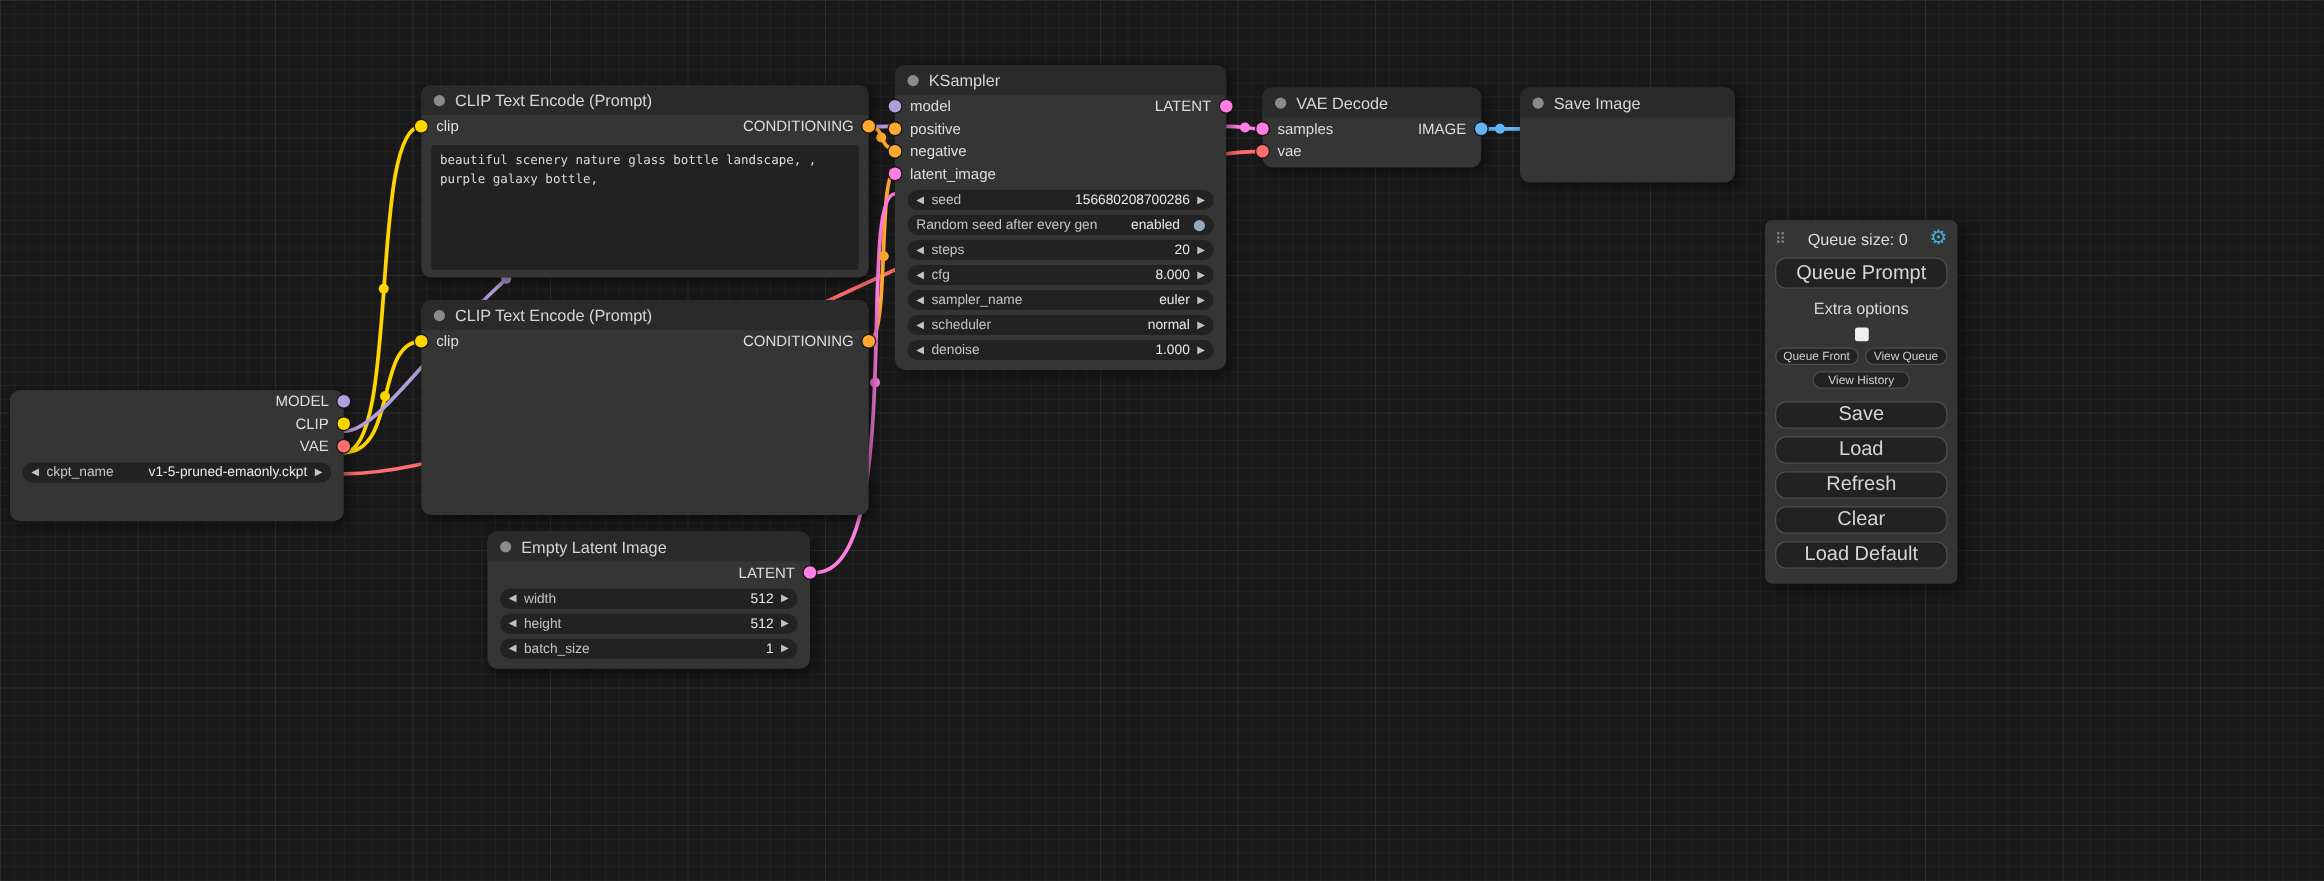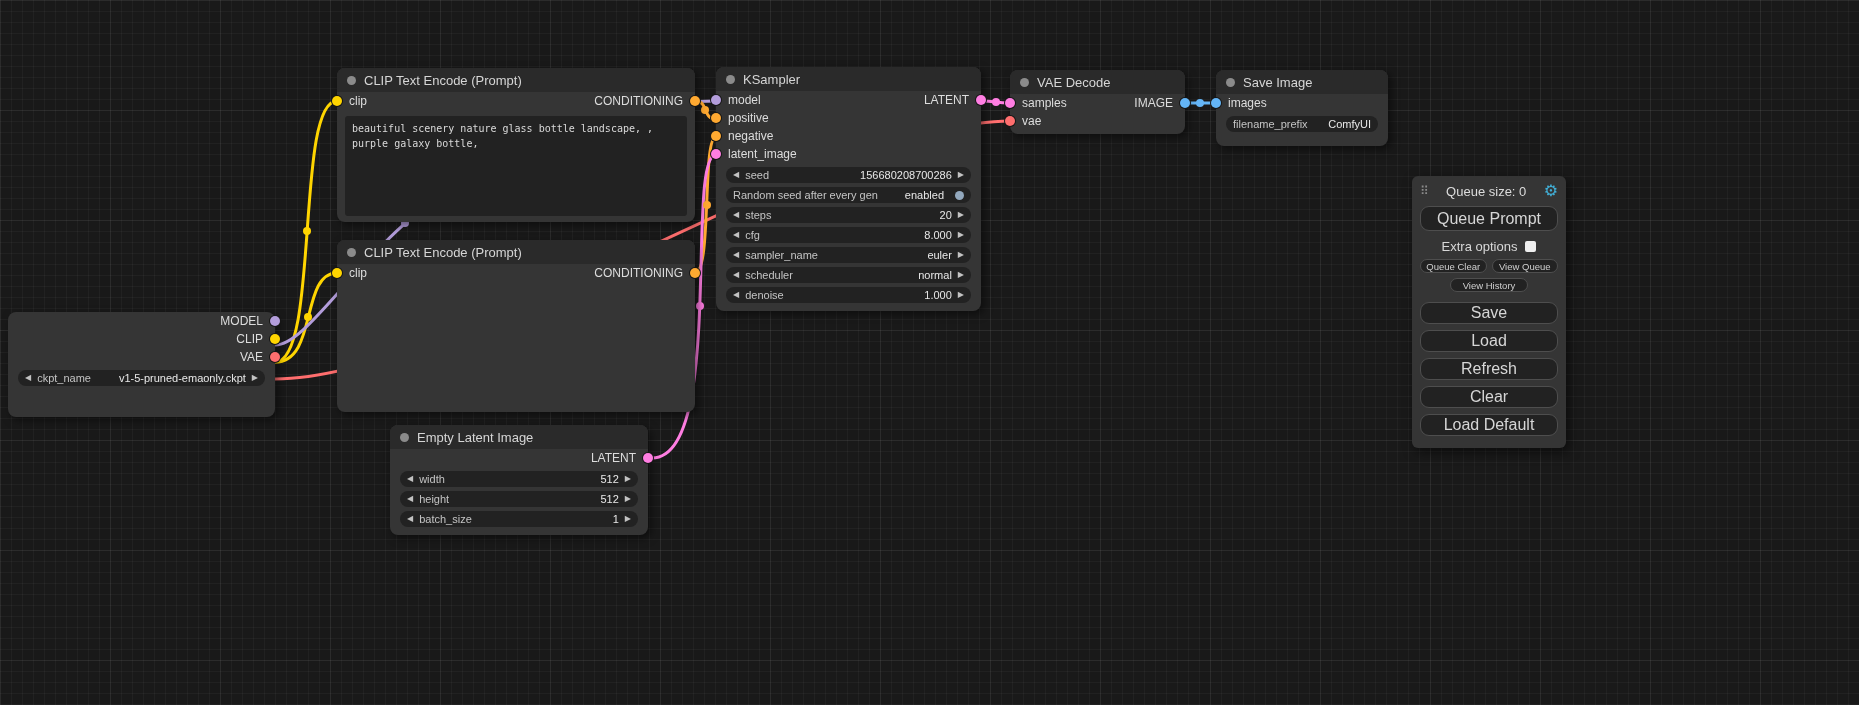--- a/index.html
+++ b/index.html
@@ -48,21 +48,21 @@
         border-radius:6px;box-shadow:3px 4px 12px rgba(0,0,0,.55);color:#ddd;
         padding:5px 0 12px;box-sizing:border-box;}
   .menu-header{display:flex;align-items:center;padding:2px 8px 4px;font-size:13px;}
   .drag{color:#8a8a8a;font-size:12px;cursor:grab;}
   .qsize{flex:1;text-align:center;color:#dcdcdc;}
   .gear{font-size:16px;cursor:pointer;line-height:1;}
   .btn{display:block;background:#222;color:#d6d6d6;border:1px solid #4e4e4e;border-radius:9px;
        text-align:center;font-family:"Liberation Sans",sans-serif;cursor:pointer;padding:0;}
   .btn-queue{margin:3px 8px 2px;width:138px;height:25px;font-size:16px;}
   .extra{display:flex;justify-content:center;align-items:center;gap:8px;font-size:13px;
-         margin:8px 0 5px;color:#d8d8d8;}
+         margin:8px 0 5px;color:#d8d8d8;flex-direction:column;}
   .chk{width:11px;height:11px;background:#efefef;border-radius:2px;cursor:pointer;}
   .row2{display:flex;gap:5px;margin:0 8px 5px;}
   .btn-sm{flex:1;height:14px;font-size:9.5px;border-radius:9px;color:#cfcfcf;}
   .btn-hist{margin:0 auto 10px;width:78px;height:14px;font-size:9.5px;border-radius:9px;color:#cfcfcf;}
   .btn-lg{margin:6px 8px 0;width:138px;height:22px;font-size:16px;border-radius:9px;}
 </style>
 </head>
 <body>
 
 <div class="canvas">
@@ -148,21 +148,21 @@
           <span>clip</span>
         </div>
         <div class="slot out">
           <span>CONDITIONING</span>
           <span class="sdot" style="background-color: rgb(255, 169, 49);"></span>
         </div>
       </div>
     </div>
   </div>
 
-  <div class="node" style="left:716px;top:67px;width:265px;height:244px;">
+  <div class="node" style="left:716px;top:52px;width:265px;height:244px;">
     <div class="ntitle">
       <span class="tdot"></span>
       <span>KSampler</span>
     </div>
     <div class="nbody">
       <div class="row">
         <div class="slot in">
           <span class="sdot" style="background-color: rgb(179, 157, 219);"></span>
           <span>model</span>
         </div>
@@ -256,32 +256,20 @@
         <span>vae</span>
       </div>
         </div>
     </div>
   </div>
 
   <div class="node" style="left:1216px;top:70px;width:172px;height:76px;">
     <div class="ntitle">
       <span class="tdot"></span>
       <span>Save Image</span>
-    </div>
-    <div class="nbody">
-      <div class="row">
-          <div class="slot in">
-        <span class="sdot" style="background-color: rgb(100, 181, 246);"></span>
-        <span>images</span>
-      </div>
-        </div>
-      <div class="widget">
-        <span class="wname">filename_prefix</span>
-        <span class="wval">ComfyUI</span>
-      </div>
     </div>
   </div>
 
   <div class="node" style="left:390px;top:425px;width:258px;height:110px;">
     <div class="ntitle">
       <span class="tdot"></span>
       <span>Empty Latent Image</span>
     </div>
     <div class="nbody">
       <div class="row">
@@ -316,21 +304,21 @@
       <span class="drag">⠿</span>
       <span class="qsize">Queue size: 0</span>
       <span class="gear" style="color: rgb(65, 175, 215);">⚙</span>
     </div>
     <button class="btn btn-queue">Queue Prompt</button>
     <div class="extra">
       <span>Extra options</span>
       <span class="chk"></span>
     </div>
     <div class="row2">
-      <button class="btn btn-sm">Queue Clear</button>
+      <button class="btn btn-sm">Queue Front</button>
       <button class="btn btn-sm">View Queue</button>
     </div>
     <button class="btn btn-hist">View History</button>
     <button class="btn btn-lg">Save</button>
     <button class="btn btn-lg">Load</button>
     <button class="btn btn-lg">Refresh</button>
     <button class="btn btn-lg">Clear</button>
     <button class="btn btn-lg">Load Default</button>
   </div>
 

